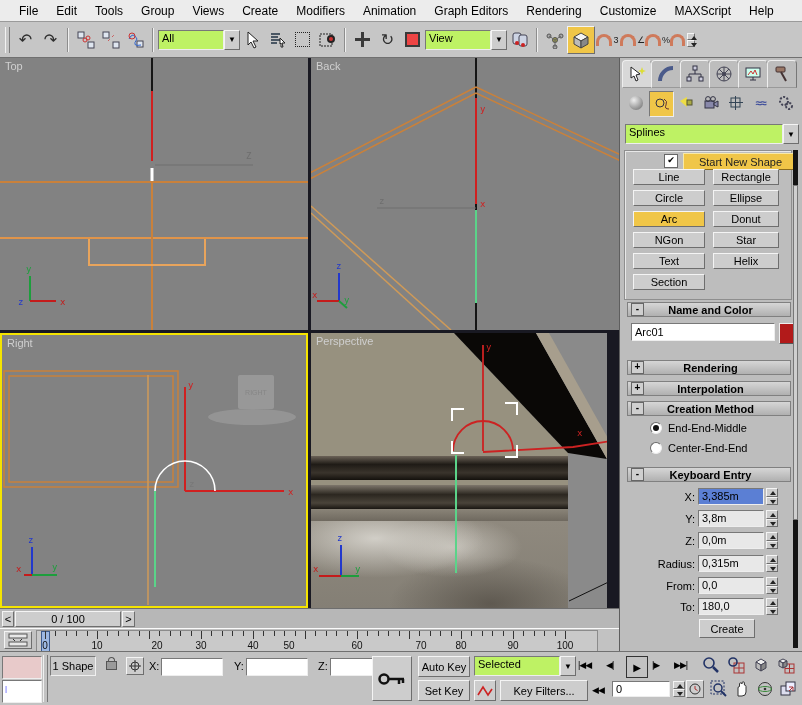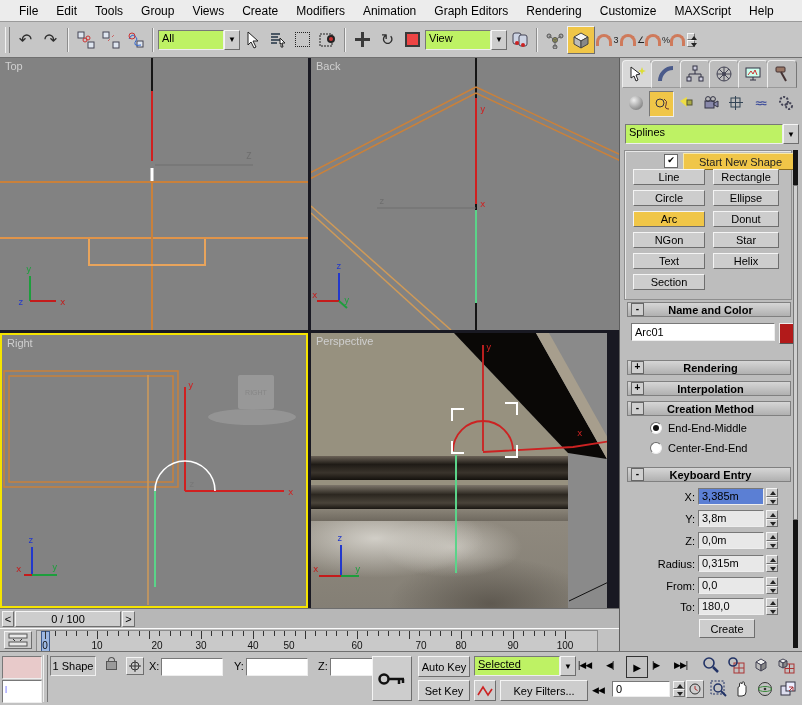--- a/index.html
+++ b/index.html
@@ -672,21 +672,21 @@
           <circle cx="6" cy="8" r="4.5" fill="none" stroke="#111" stroke-width="2.5"></circle>
           <line x1="10" y1="8" x2="26" y2="8" stroke="#111" stroke-width="2.5"></line>
           <line x1="21" y1="8" x2="21" y2="13" stroke="#111" stroke-width="2.5"></line>
           <line x1="25" y1="8" x2="25" y2="12" stroke="#111" stroke-width="2.5"></line>
         </svg>
     </div>
     <div class="btn abs" style="left:418px;top:4px;width:52px;height:21px;">
         <span>Auto Key</span>
       </div>
     <div class="combo abs" style="left:474px;top:4px;">
-      <div class="val" style="width:78px;text-decoration:underline;">Selected</div>
+      <div class="val" style="width:78px;">Selected</div>
       <div class="car btn">
           <span>▼</span>
         </div>
     </div>
     <div class="abs play-glyph" style="left:578px;top:8px;"><span>|◀◀</span></div>
     <div class="abs play-glyph" style="left:606px;top:8px;"><span>◀|</span></div>
     <div class="abs" style="left:626px;top:4px;width:20px;height:20px;border:1px solid #333;display:flex;align-items:center;justify-content:center;font-size:10px;">
         <span>▶</span>
       </div>
     <div class="abs play-glyph" style="left:652px;top:8px;"><span>|▶</span></div>

